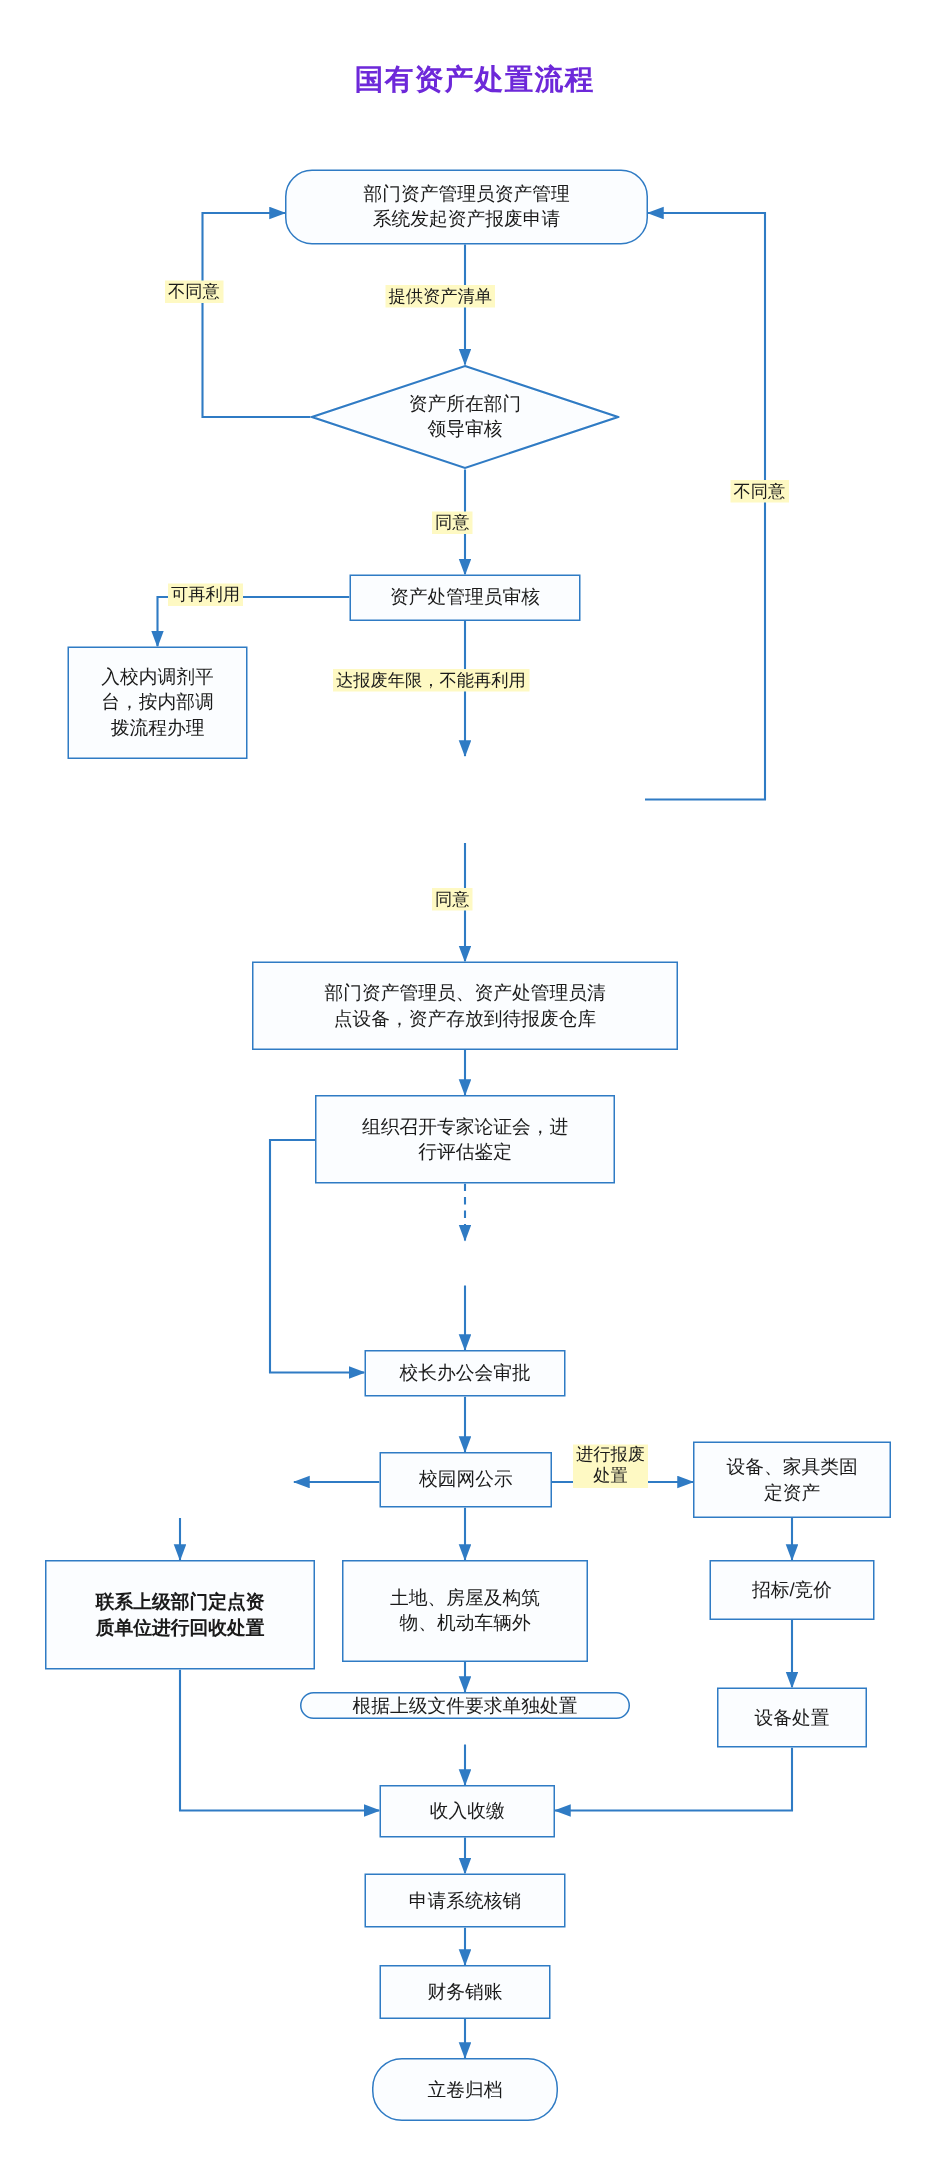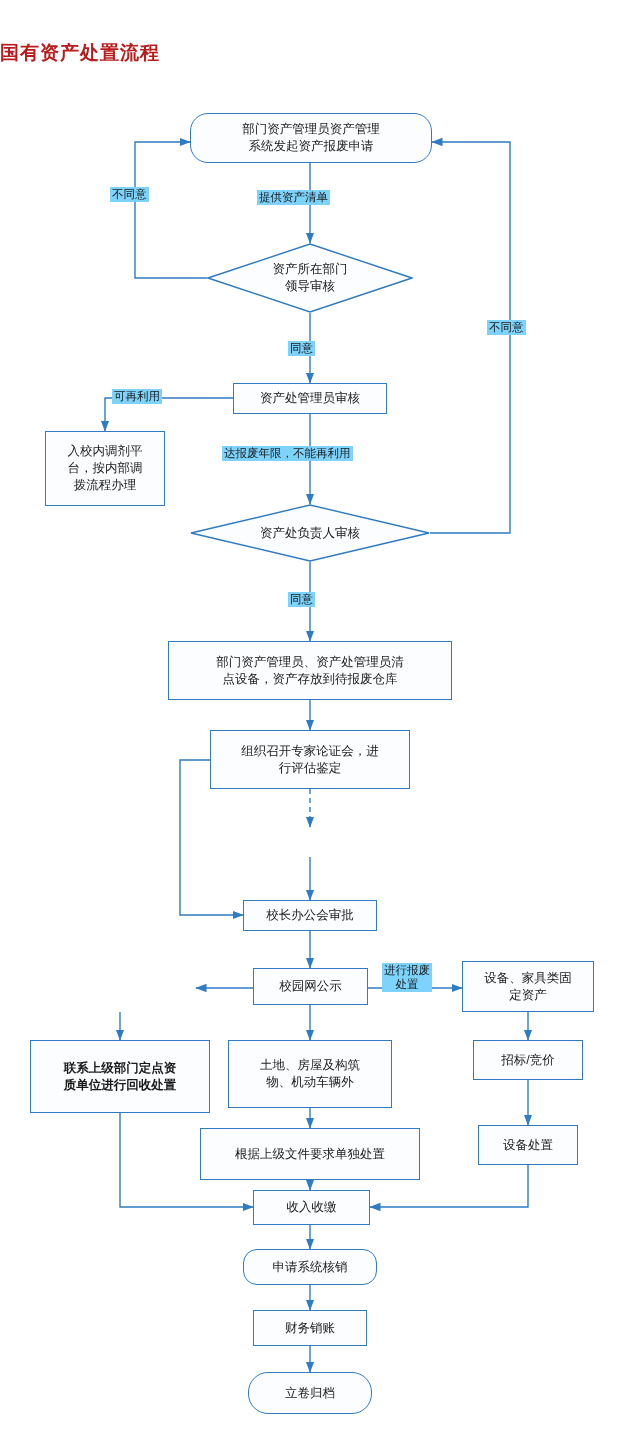--- a/index.html
+++ b/index.html
@@ -15,23 +15,24 @@
     width: 633px;
     height: 1445px;
     background: #ffffff;
     overflow: hidden;
   }
   #title {
     position: absolute;
     left: 0;
     top: 40px;
     width: 633px;
+    text-align: center;
     font-size: 19px;
     font-weight: bold;
-    color: #b91c1c;
+    color: #6d28d9;
     letter-spacing: 1px;
   }
   svg#edges {
     position: absolute;
     left: 0;
     top: 0;
     width: 633px;
     height: 1445px;
   }
   .node {
@@ -73,21 +74,21 @@
     font-size: 12.5px;
     line-height: 1.35;
     text-align: center;
     color: #1a1a1a;
     padding: 0 6px;
   }
   .edge-label {
     position: absolute;
     font-size: 11.5px;
     color: #1a1a1a;
-    background: #7dd3fc;
+    background: #fef9c3;
     padding: 0 2px;
     white-space: nowrap;
   }
 </style>
 </head>
 <body>
 
 <div id="canvas">
 
   <div id="title">国有资产处置流程</div>
@@ -170,26 +171,20 @@
   <div class="node" style="left:233px; top:383px; width:154px; height:31px;">
     <span style="white-space:pre-line;">资产处管理员审核</span>
   </div>
 
   <div class="node" style="left:45px; top:431px; width:120px; height:75px;">
     <span style="white-space:pre-line;">入校内调剂平
 台，按内部调
 拨流程办理</span>
   </div>
 
-  <div class="diamond-wrap" style="left:190px; top:504px; width:240px; height:58px;">
-    <svg class="diamond-shape" viewBox="0 0 240 58" preserveAspectRatio="none">
-      <polygon points="120,1 239,29 120,57 1,29" fill="#fbfdff" stroke="#2f7bc4" stroke-width="1.4"></polygon>
-    </svg>
-    <span class="diamond-label" style="white-space:pre-line;">资产处负责人审核</span>
-  </div>
 
   <div class="node" style="left:168px; top:641px; width:284px; height:59px;">
     <span style="white-space:pre-line;">部门资产管理员、资产处管理员清
 点设备，资产存放到待报废仓库</span>
   </div>
 
   <div class="node" style="left:210px; top:730px; width:200px; height:59px;">
     <span style="white-space:pre-line;">组织召开专家论证会，进
 行评估鉴定</span>
   </div>
@@ -216,33 +211,33 @@
 
   <div class="node" style="left:228px; top:1040px; width:164px; height:68px;">
     <span style="white-space:pre-line;">土地、房屋及构筑
 物、机动车辆外</span>
   </div>
 
   <div class="node" style="left:473px; top:1040px; width:110px; height:40px;">
     <span style="white-space:pre-line;">招标/竞价</span>
   </div>
 
-  <div class="node" style="left:200px; top:1128px; width:220px; height:52px;">
+  <div class="node" style="left:200px; top:1128px; width:220px; height:18px;border-radius:13px;">
     <span style="white-space:pre-line;">根据上级文件要求单独处置</span>
   </div>
 
   <div class="node" style="left:478px; top:1125px; width:100px; height:40px;">
     <span style="white-space:pre-line;">设备处置</span>
   </div>
 
   <div class="node" style="left:253px; top:1190px; width:117px; height:35px;">
     <span style="white-space:pre-line;">收入收缴</span>
   </div>
 
-  <div class="node" style="left:243px; top:1249px; width:134px; height:36px;border-radius:14px;">
+  <div class="node" style="left:243px; top:1249px; width:134px; height:36px;">
     <span style="white-space:pre-line;">申请系统核销</span>
   </div>
 
   <div class="node" style="left:253px; top:1310px; width:114px; height:36px;">
     <span style="white-space:pre-line;text-align:center;">财务销账</span>
   </div>
 
   <div class="node pill" style="left:248px; top:1372px; width:124px; height:42px;">
     <span style="white-space:pre-line;">立卷归档</span>
   </div>

